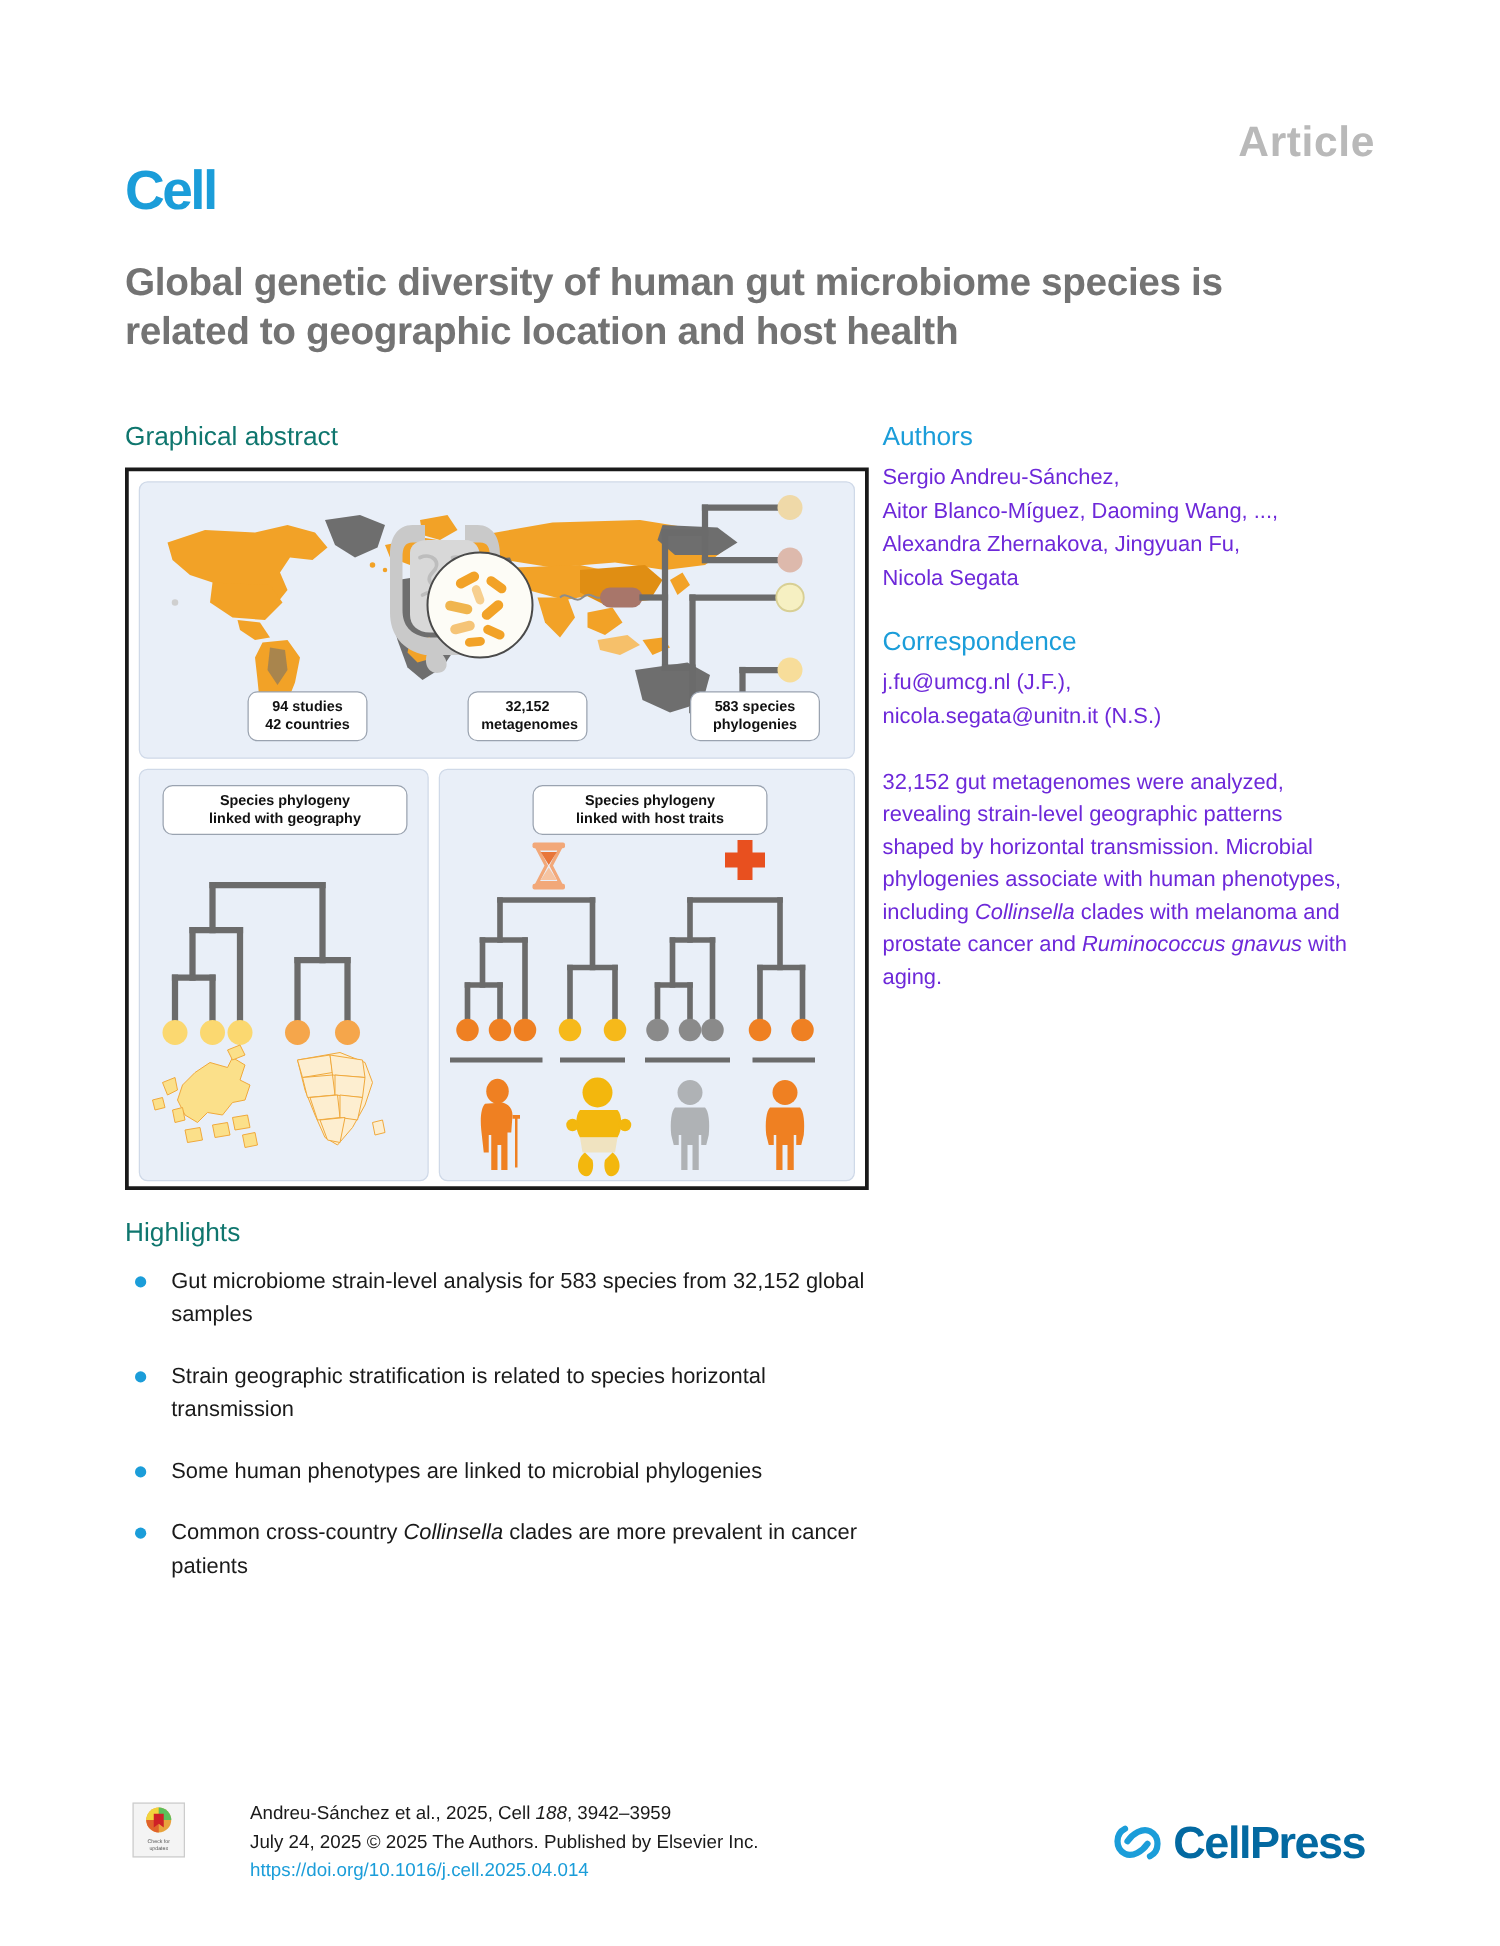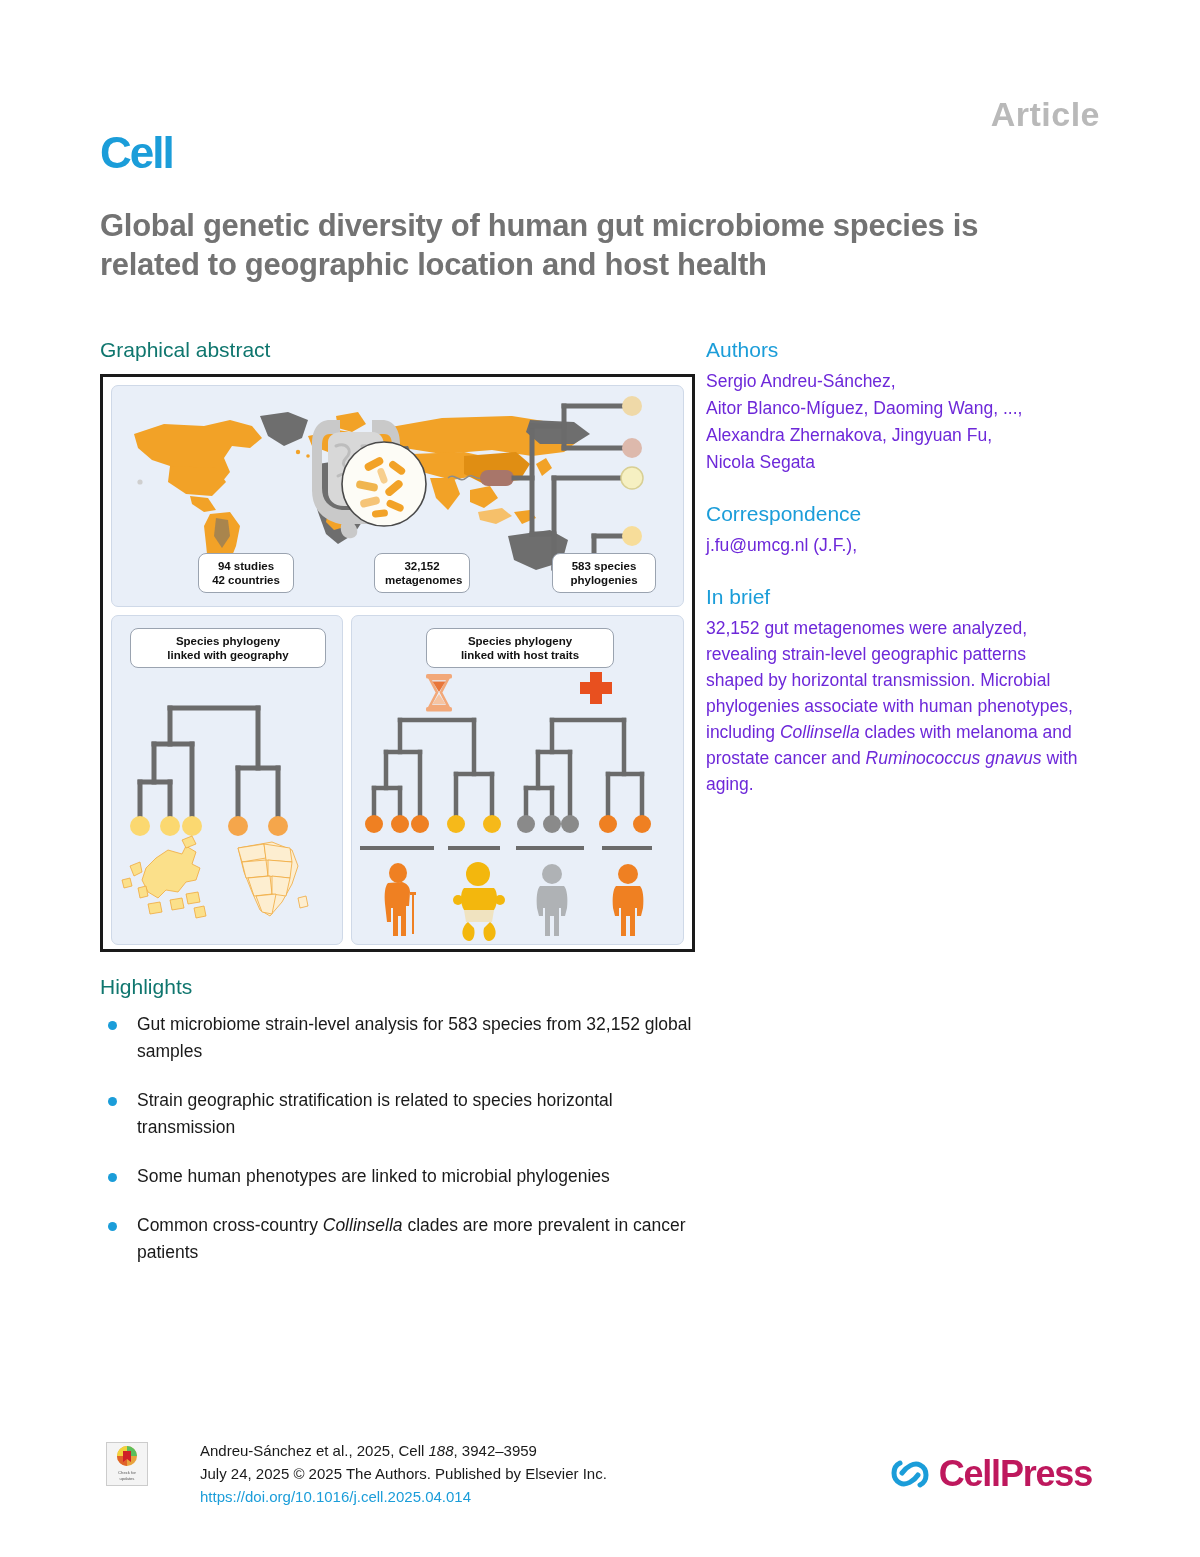--- a/index.html
+++ b/index.html
@@ -210,21 +210,21 @@
     position: absolute;
     right: 8px;
     top: 14px;
     display: flex;
     align-items: center;
     gap: 9px;
   }
   #cellpress-word {
     font-size: 36px;
     font-weight: bold;
-    color: #be185d;
+    color: #0369a1;
     letter-spacing: -1.2px;
   }
 </style>
 </head>
 <body>
 
 <div class="page">
 
   <div id="article-kicker">Article</div>
   <div id="cell-logo">Cell</div>
@@ -533,23 +533,23 @@
     <div class="rc-body">
       <div>Sergio Andreu-Sánchez,</div>
       <div>Aitor Blanco-Míguez, Daoming Wang, ...,</div>
       <div>Alexandra Zhernakova, Jingyuan Fu,</div>
       <div>Nicola Segata</div>
     </div>
 
     <div class="rc-head">Correspondence</div>
     <div class="rc-body">
       <div>j.fu@umcg.nl (J.F.),</div>
+      <div>nicola.segata@unitn.it (N.S.)</div>
     </div>
 
-    <div class="rc-head">In brief</div>
     <div class="rc-body tight">32,152 gut metagenomes were analyzed, revealing strain-level geographic patterns shaped by horizontal transmission. Microbial phylogenies associate with human phenotypes, including <em>Collinsella</em> clades with melanoma and prostate cancer and <em>Ruminococcus gnavus</em> with aging.</div>
   </div>
 
   <div id="footer">
     <div id="crossmark">
       <svg width="26" height="24" viewBox="0 0 26 24" style="margin:2px auto 0;display:block;">
         <circle cx="13" cy="11" r="10" fill="#e8a33d"></circle>
         <path d="M3,11 A10,10 0 0,1 13,1 L13,11 Z" fill="#f2d33c"></path>
         <path d="M13,1 A10,10 0 0,1 23,11 L13,11 Z" fill="#5bbf5b"></path>
         <path d="M3,11 A10,10 0 0,0 13,21 L13,11 Z" fill="#e0622a"></path>

